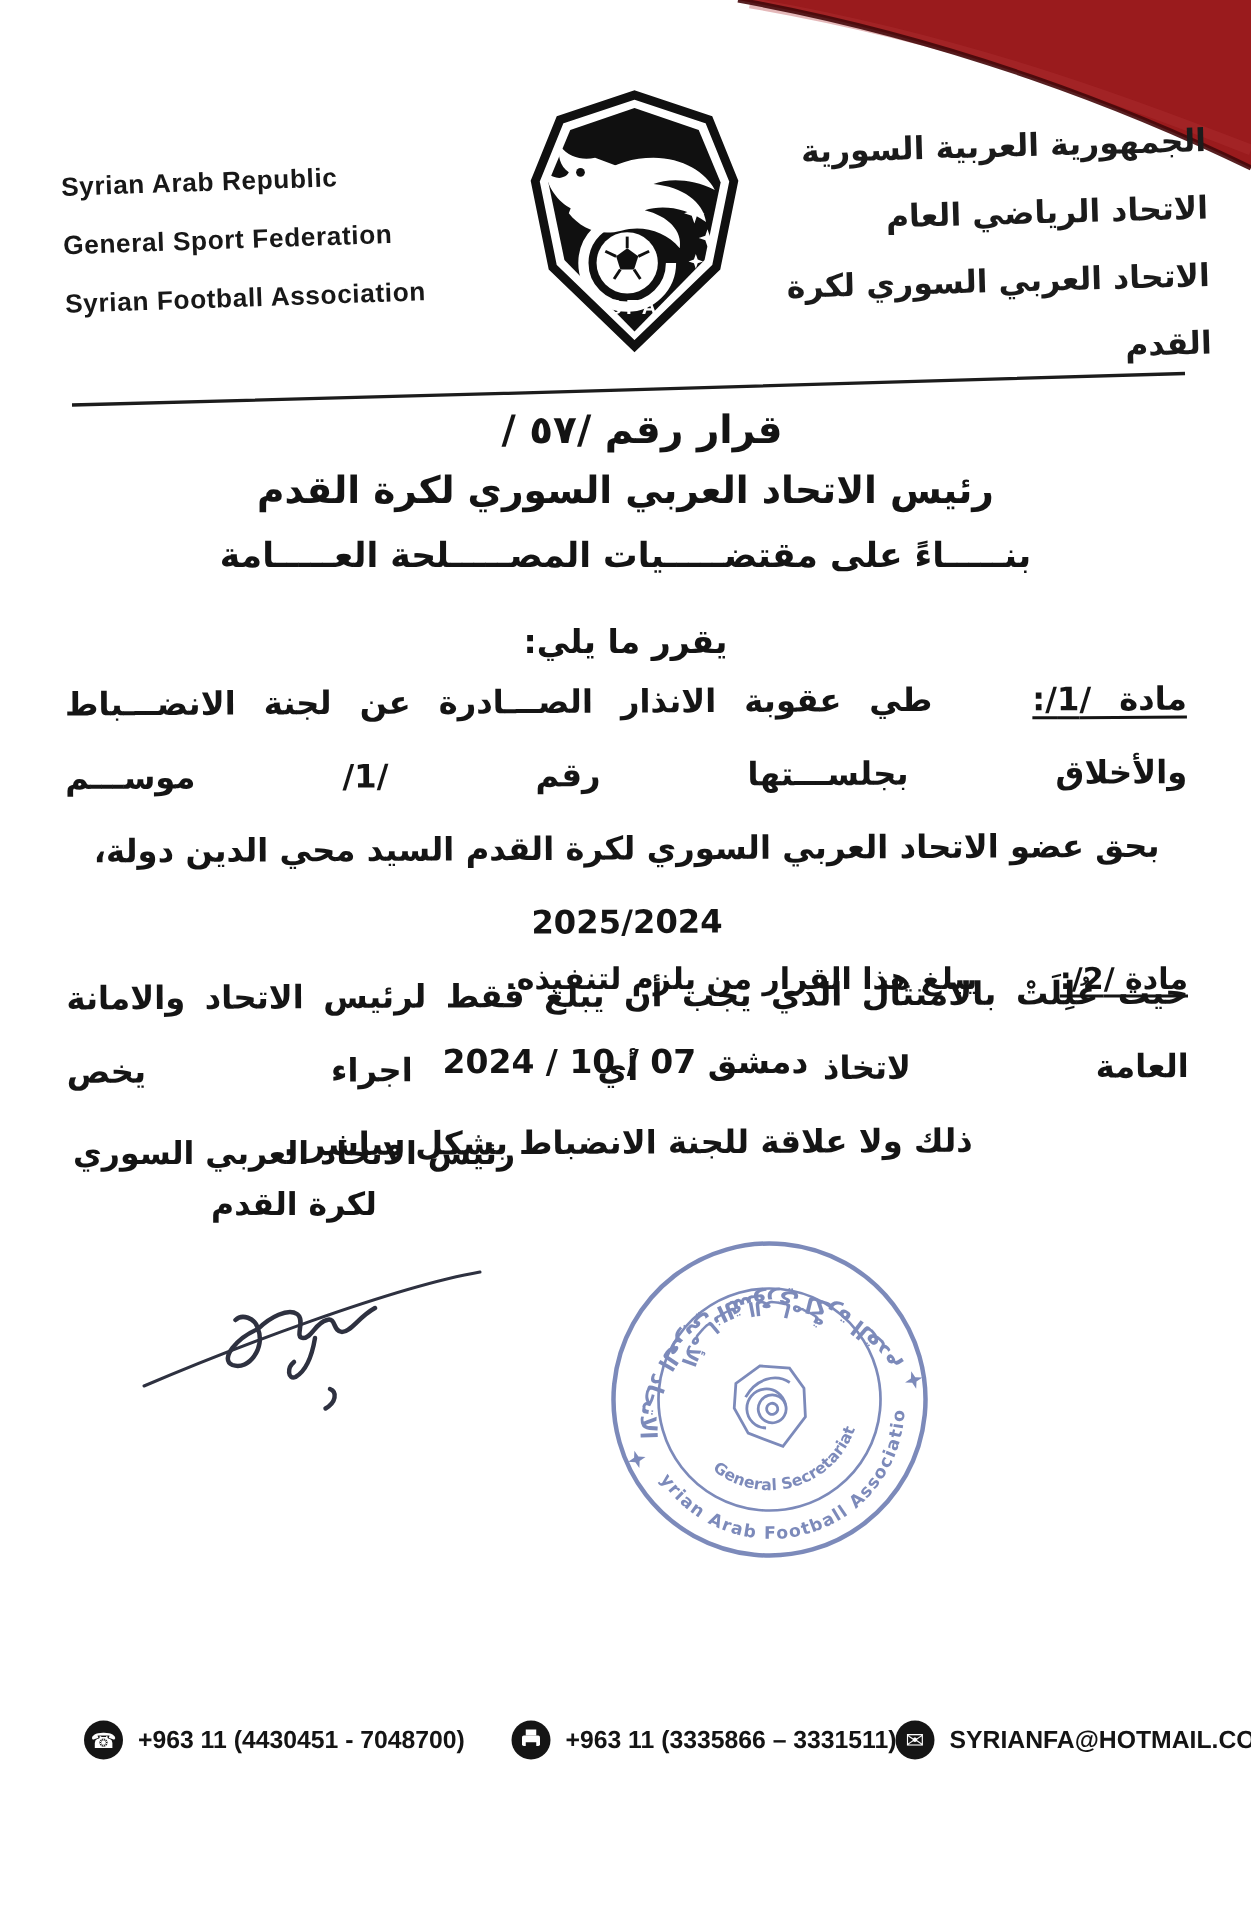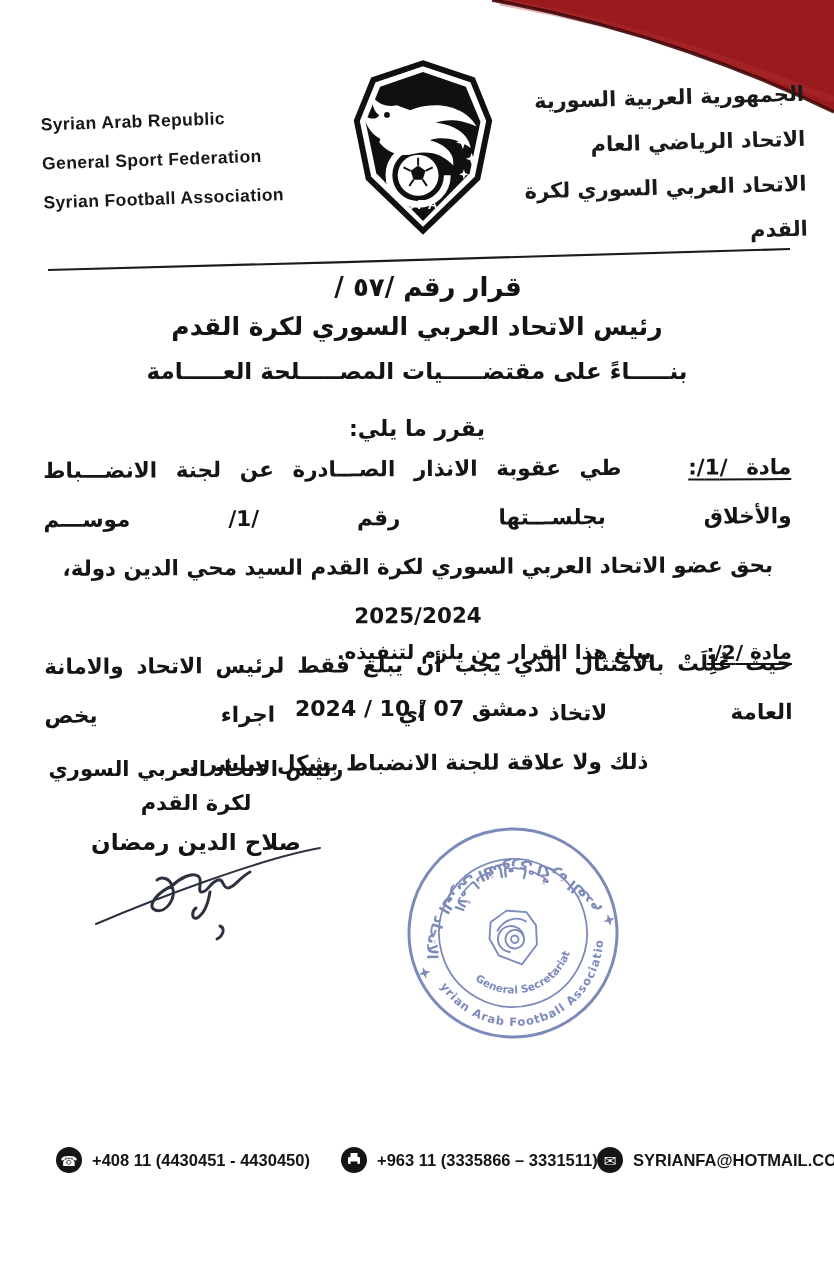--- a/index.html
+++ b/index.html
@@ -106,21 +106,20 @@
   </div>
 
   <div class="abs art2">
     <span class="ul">مادة /2/:</span><span> يبلغ هذا القرار من يلزم لتنفيذه.</span>
   </div>
 
   <div class="abs c date">دمشق 07 / 10 / 2024</div>
 
   <div class="abs sig">
     <div class="sig-title">رئيس الاتحاد العربي السوري لكرة القدم</div>
-    <div class="sig-name">صلاح الدين رمضان</div>
   </div>
 
   <svg class="abs sig-ink" viewBox="0 0 235 115" aria-hidden="true">
     <g stroke="#2e3140" fill="none" stroke-linecap="round">
       <path stroke-width="2" d="M4 96 C 60 72 170 30 228 20"></path>
       <path stroke-width="3" d="M80 58 C 66 64 54 78 63 82 C 74 86 85 70 80 58 C 78 50 69 48 65 52 M80 58 C 88 50 100 44 106 48 C 112 52 104 64 110 64 C 116 64 118 54 126 52 C 132 50 130 60 136 60 C 142 60 147 50 158 44"></path>
       <path stroke-width="3" d="M118 64 C 116 76 112 86 105 90 C 100 92 99 84 104 80"></path>
       <path stroke-width="3" d="M128 98 C 133 100 132 107 125 111"></path>
     </g>
   </svg>
@@ -151,21 +150,21 @@
         <path d="M 15 4 A 21 21 0 1 0 -12 22"></path>
       </g>
     </g>
   </svg>
 
   <div class="abs f-item f1">
     <svg width="28" height="28" viewBox="0 0 28 28" aria-hidden="true">
       <circle cx="14" cy="14" r="13" fill="#151515"></circle>
       <text x="14" y="19.5" text-anchor="middle" font-size="14" fill="#fff" font-family="DejaVu Sans, sans-serif">☎</text>
     </svg>
-    <span>+408 11 (4430451 - 4430450)</span>
+    <span>+963 11 (4430451 - 7048700)</span>
   </div>
 
   <div class="abs f-item f2">
     <svg width="28" height="28" viewBox="0 0 28 28" aria-hidden="true">
       <circle cx="14" cy="14" r="13" fill="#151515"></circle>
       <rect x="8" y="11" width="12" height="7" rx="1.2" fill="#fff"></rect>
       <rect x="10.5" y="7" width="7" height="4" fill="#fff"></rect>
       <rect x="10.5" y="15.5" width="7" height="3.5" fill="#151515"></rect>
     </svg>
     <span>+963 11 (3335866 – 3331511)</span>

